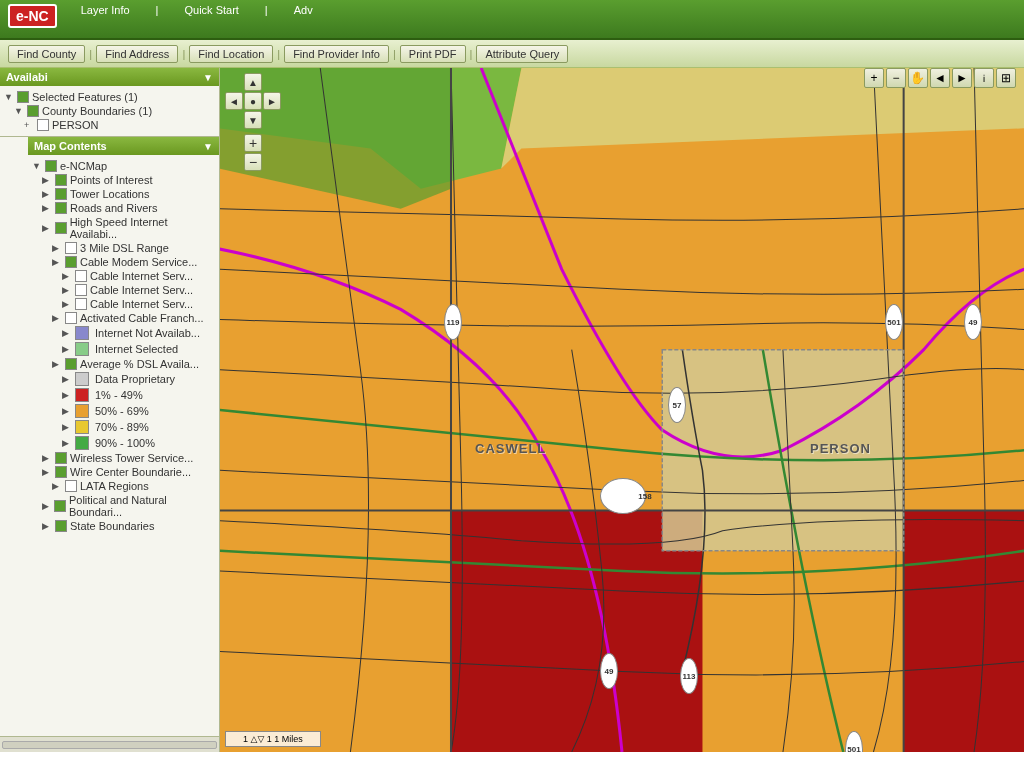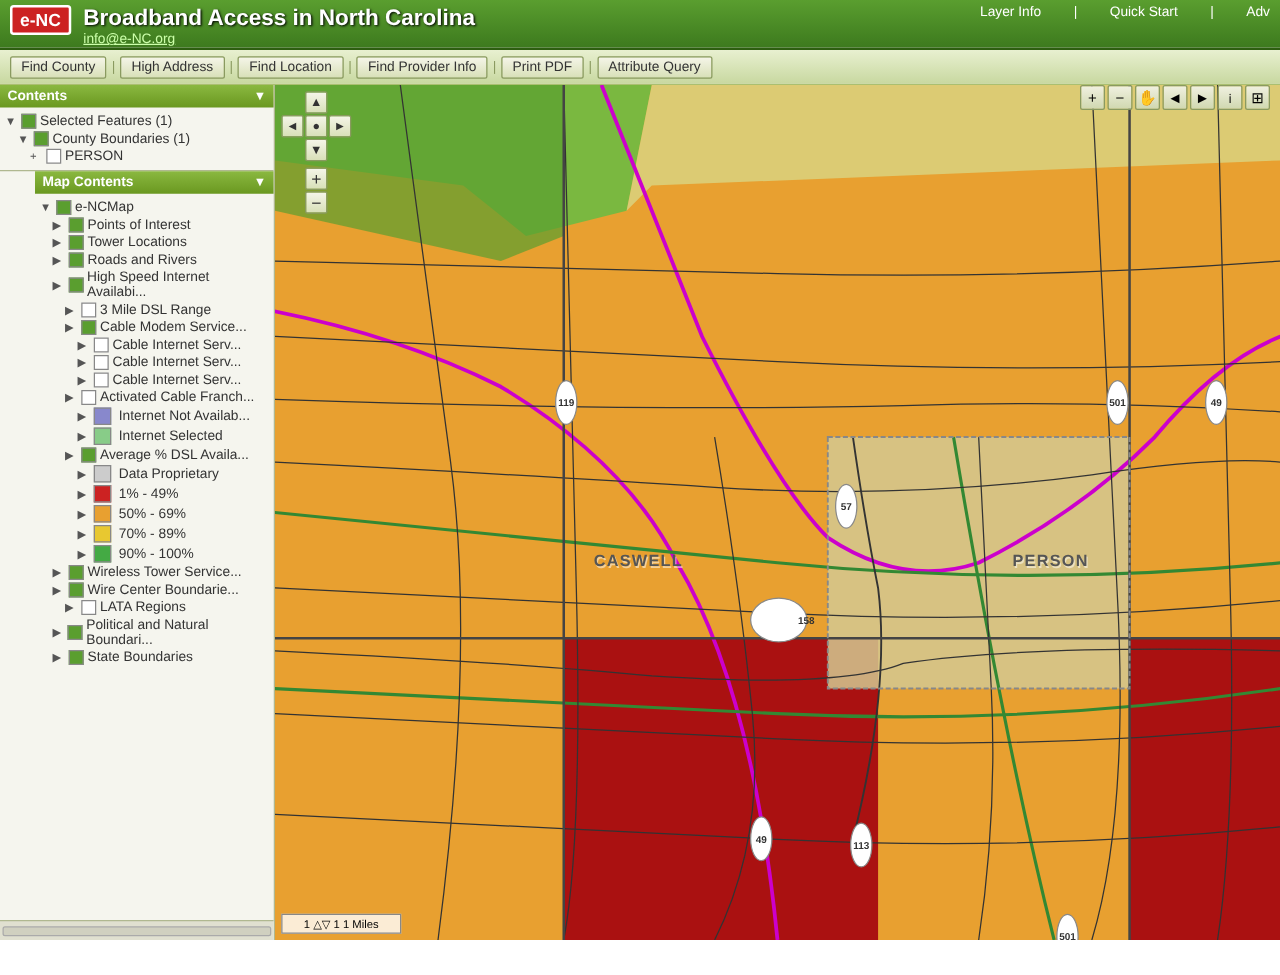--- a/index.html
+++ b/index.html
@@ -219,54 +219,50 @@
       z-index: 20;
       letter-spacing: 1px;
       text-shadow: 1px 1px 0 rgba(255,255,255,0.5);
     }
   </style>
 </head>
 <body>
 
 <div id="header">
   <div id="header-logo">e-NC</div>
-  <div id="header-title-block">
-    <div id="header-title">Broadband Access in North Carolina</div>
-    <div id="header-link">info@e-NC.org</div>
-  </div>
   <div id="header-nav">
     <span>Layer Info</span>
     <span>|</span>
     <span>Quick Start</span>
     <span>|</span>
     <span>Adv</span>
   </div>
 </div>
 
 <div id="toolbar">
   <button class="toolbar-btn">Find County</button>
   <span class="toolbar-sep">|</span>
-  <button class="toolbar-btn">High Address</button>
+  <button class="toolbar-btn">Find Address</button>
   <span class="toolbar-sep">|</span>
   <button class="toolbar-btn">Find Location</button>
   <span class="toolbar-sep">|</span>
   <button class="toolbar-btn">Find Provider Info</button>
   <span class="toolbar-sep">|</span>
   <button class="toolbar-btn">Print PDF</button>
   <span class="toolbar-sep">|</span>
   <button class="toolbar-btn">Attribute Query</button>
 </div>
 
 <div id="main-layout">
 
   <div id="sidebar">
 
     <div id="results-panel">
       <div class="panel-header">
-        <span>Contents</span>
+        <span>Availabi</span>
         <span class="panel-header-icon">▼</span>
       </div>
       <div class="results-content">
         <div class="tree-item">
           <span class="tree-arrow">▼</span>
           <span class="tree-checkbox checked"></span>
           <span class="tree-label">Selected Features (1)</span>
         </div>
         <div class="tree-item tree-indent-1">
           <span class="tree-arrow">▼</span>

